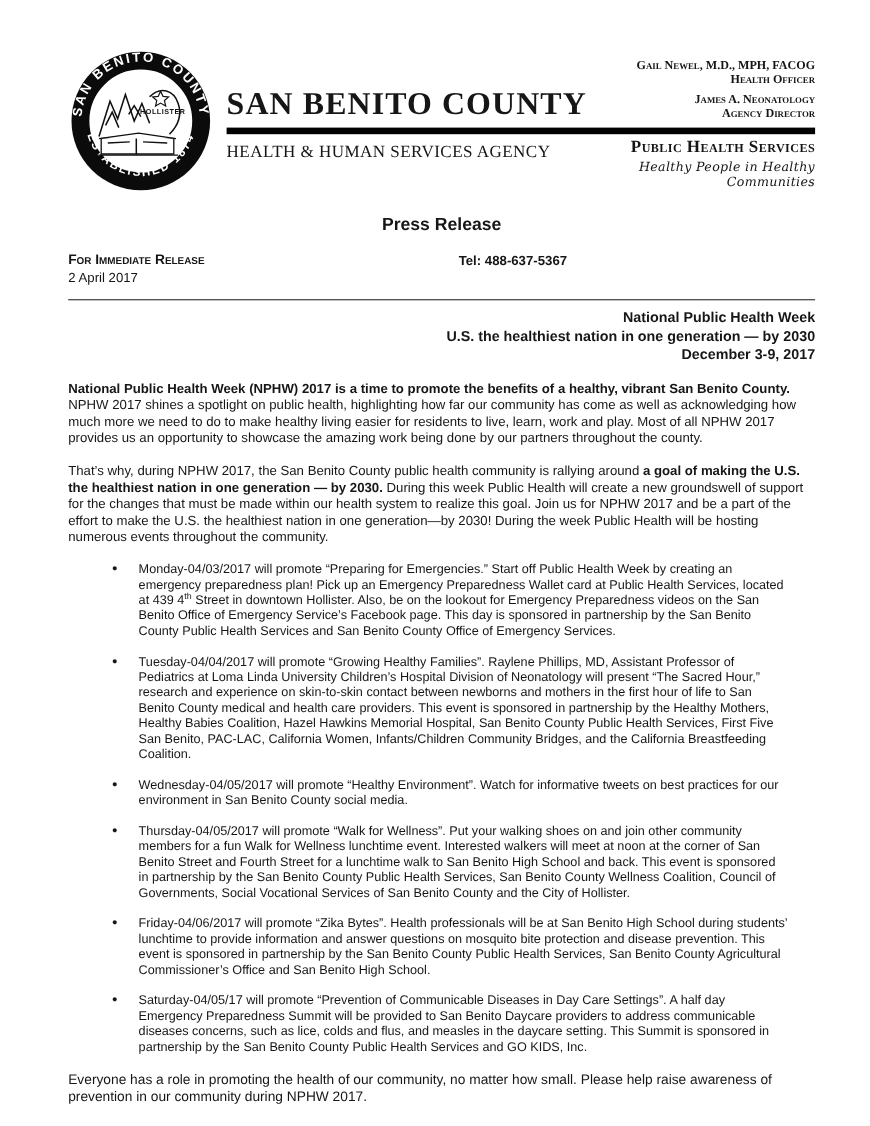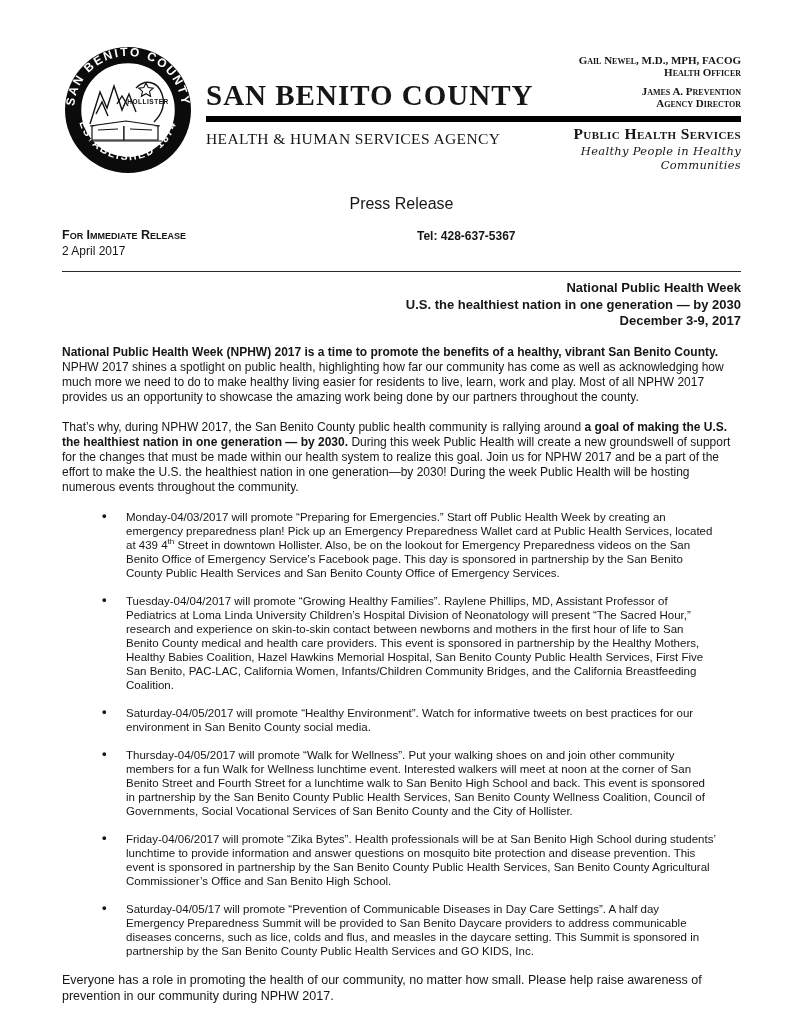--- a/index.html
+++ b/index.html
@@ -38,21 +38,21 @@
   .dept {
     font-family: "Liberation Serif", serif; font-weight: bold;
     font-variant: small-caps; font-size: 15.5px; letter-spacing: 0.4px;
   }
   .tagline {
     font-family: "DejaVu Serif", serif; font-style: italic;
     font-size: 11.5px; letter-spacing: 0.3px; margin-top: 1px;
   }
 
   
-  .press-release { text-align: center; font-weight: normal; font-size: 16px; margin-top: 15px; }
+  .press-release { text-align: center; font-weight: bold; font-size: 16px; margin-top: 15px; }
   .release-row { display: flex; justify-content: space-between; margin-top: 15px; }
   .rl-label { font-variant: small-caps; font-weight: bold; font-size: 12.5px; }
   .rl-date { font-size: 12px; margin-top: 2px; }
   .release-right { width: 324px; font-size: 12px; line-height: 15px; }
   .contact-label { font-weight: bold; text-decoration: underline; }
   .contact-tel { font-weight: bold; margin-top: 1px; }
   hr.sep { border: none; border-top: 1.5px solid #2a2a2a; margin: 13px 0 8px 0; }
 
   
   .headline { text-align: right; font-weight: bold; font-size: 13px; line-height: 16.5px; }
@@ -115,21 +115,21 @@
 
     <div class="header-main">
       <div class="hm-top">
         <div class="agency-name">SAN BENITO COUNTY</div>
         <div class="officials">
           <div class="official">
             <div>Gail Newel, M.D., MPH, FACOG</div>
             <div>Health Officer</div>
           </div>
           <div class="official">
-            <div>James A. Prevention</div>
+            <div>James A. Neonatology</div>
             <div>Agency Director</div>
           </div>
         </div>
       </div>
       <div class="bar"></div>
       <div class="hm-bottom">
         <div class="division">HEALTH &amp; HUMAN SERVICES AGENCY</div>
         <div class="dept-block">
           <div class="dept">Public Health Services</div>
           <div class="tagline">Healthy People in Healthy Communities</div>
@@ -139,40 +139,40 @@
   </div>
 
   <div class="press-release">Press Release</div>
 
   <div class="release-row">
     <div class="release-left">
       <div class="rl-label">For Immediate Release</div>
       <div class="rl-date">2 April 2017</div>
     </div>
     <div class="release-right">
-      <div class="contact-tel">Tel: 428-637-5367</div>
+      <div class="contact-tel">Tel: 488-637-5367</div>
     </div>
   </div>
 
   <hr class="sep">
 
   <div class="headline">
     <div>National Public Health Week</div>
     <div>U.S. the healthiest nation in one generation — by 2030</div>
     <div>December 3-9, 2017</div>
   </div>
 
   <p class="para"><span class="b">National Public Health Week (NPHW) 2017 is a time to promote the benefits of a healthy, vibrant San Benito County.</span><span> NPHW 2017 shines a spotlight on public health, highlighting how far our community has come as well as acknowledging how much more we need to do to make healthy living easier for residents to live, learn, work and play. Most of all NPHW 2017 provides us an opportunity to showcase the amazing work being done by our partners throughout the county.</span></p>
 
   <p class="para"><span>That’s why, during NPHW 2017, the San Benito County public health community is rallying around </span><span class="b">a goal of making the U.S. the healthiest nation in one generation — by 2030.</span><span> During this week Public Health will create a new groundswell of support for the changes that must be made within our health system to realize this goal. Join us for NPHW 2017 and be a part of the effort to make the U.S. the healthiest nation in one generation—by 2030! During the week Public Health will be hosting numerous events throughout the community.</span></p>
 
   <ul class="events">
     <li><span class="marker">•</span><span class="lead">Monday-04/03/2017</span><span> will promote “Preparing for Emergencies.”  Start off Public Health Week by creating an emergency preparedness plan! Pick up an Emergency Preparedness Wallet card at Public Health Services, located at 439 4</span><sup>th</sup><span> Street in downtown Hollister.  Also, be on the lookout for Emergency Preparedness videos on the San Benito Office of Emergency Service’s Facebook page. This day is sponsored in partnership by the San Benito County Public Health Services and San Benito County Office of Emergency Services.</span></li>
     <li><span class="marker">•</span><span class="lead">Tuesday-04/04/2017</span><span> will promote “Growing Healthy Families”.  Raylene Phillips, MD, Assistant Professor of Pediatrics at Loma Linda University Children’s Hospital Division of Neonatology will present “The Sacred Hour,” research and experience on skin-to-skin contact between newborns and mothers in the first hour of life to San Benito County medical and health care providers. This event is sponsored in partnership by the Healthy Mothers, Healthy Babies Coalition, Hazel Hawkins Memorial Hospital, San Benito County Public Health Services, First Five San Benito, PAC-LAC, California Women, Infants/Children Community Bridges, and the California Breastfeeding Coalition.</span><sup></sup><span></span></li>
-    <li><span class="marker">•</span><span class="lead">Saturday-04/05/2017</span><span> will promote “Healthy Environment”. Watch for informative tweets on best practices for our environment in San Benito County social media.</span><sup></sup><span></span></li>
+    <li><span class="marker">•</span><span class="lead">Wednesday-04/05/2017</span><span> will promote “Healthy Environment”. Watch for informative tweets on best practices for our environment in San Benito County social media.</span><sup></sup><span></span></li>
     <li><span class="marker">•</span><span class="lead">Thursday-04/05/2017</span><span> will promote “Walk for Wellness”. Put your walking shoes on and join other community members for a fun Walk for Wellness lunchtime event. Interested walkers will meet at noon at the corner of San Benito Street and Fourth Street for a lunchtime walk to San Benito High School and back. This event is sponsored in partnership by the San Benito County Public Health Services, San Benito County Wellness Coalition, Council of Governments, Social Vocational Services of San Benito County and the City of Hollister.</span><sup></sup><span></span></li>
     <li><span class="marker">•</span><span class="lead">Friday-04/06/2017</span><span> will promote “Zika Bytes”. Health professionals will be at San Benito High School during students’ lunchtime to provide information and answer questions on mosquito bite protection and disease prevention. This event is sponsored in partnership by the San Benito County Public Health Services, San Benito County Agricultural Commissioner’s Office and San Benito High School.</span><sup></sup><span></span></li>
     <li><span class="marker">•</span><span class="lead">Saturday-04/05/17</span><span> will promote “Prevention of Communicable Diseases in Day Care Settings”.  A half day Emergency Preparedness Summit will be provided to San Benito Daycare providers to address communicable diseases concerns, such as lice, colds and flus, and measles in the daycare setting. This Summit is sponsored in partnership by the San Benito County Public Health Services and GO KIDS, Inc.</span><sup></sup><span></span></li>
   </ul>
 
   <p class="closing">Everyone has a role in promoting the health of our community, no matter how small. Please help raise awareness of prevention in our community during NPHW 2017.</p>
 
   <p class="moreinfo"><span class="link2">http://hhsa.cosb.us/divisions/public-health/</span></p>
 
 </div>

